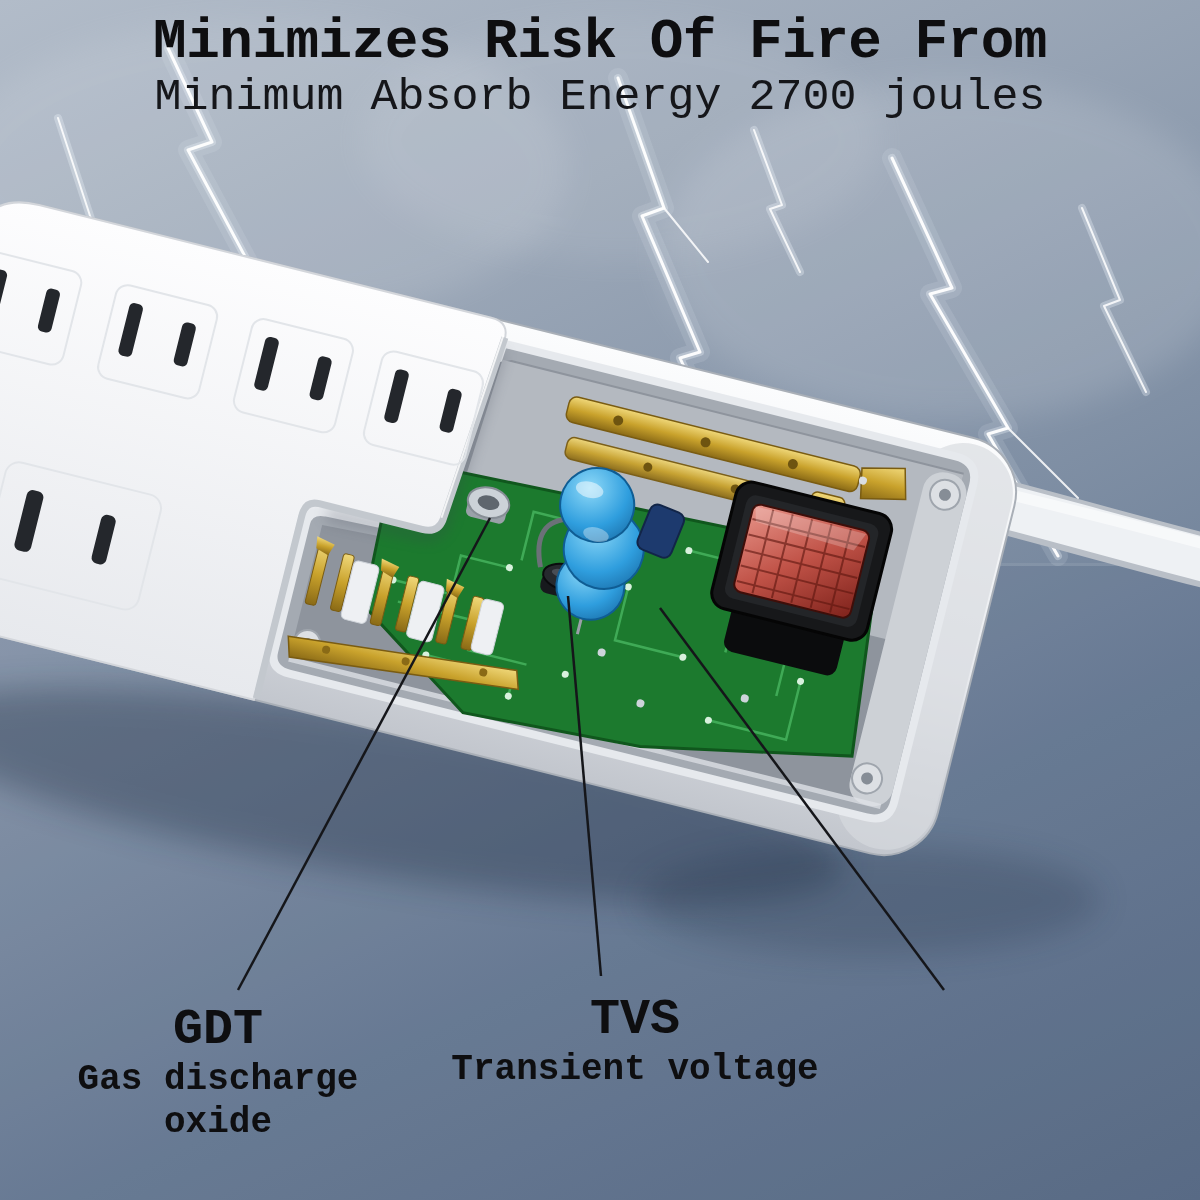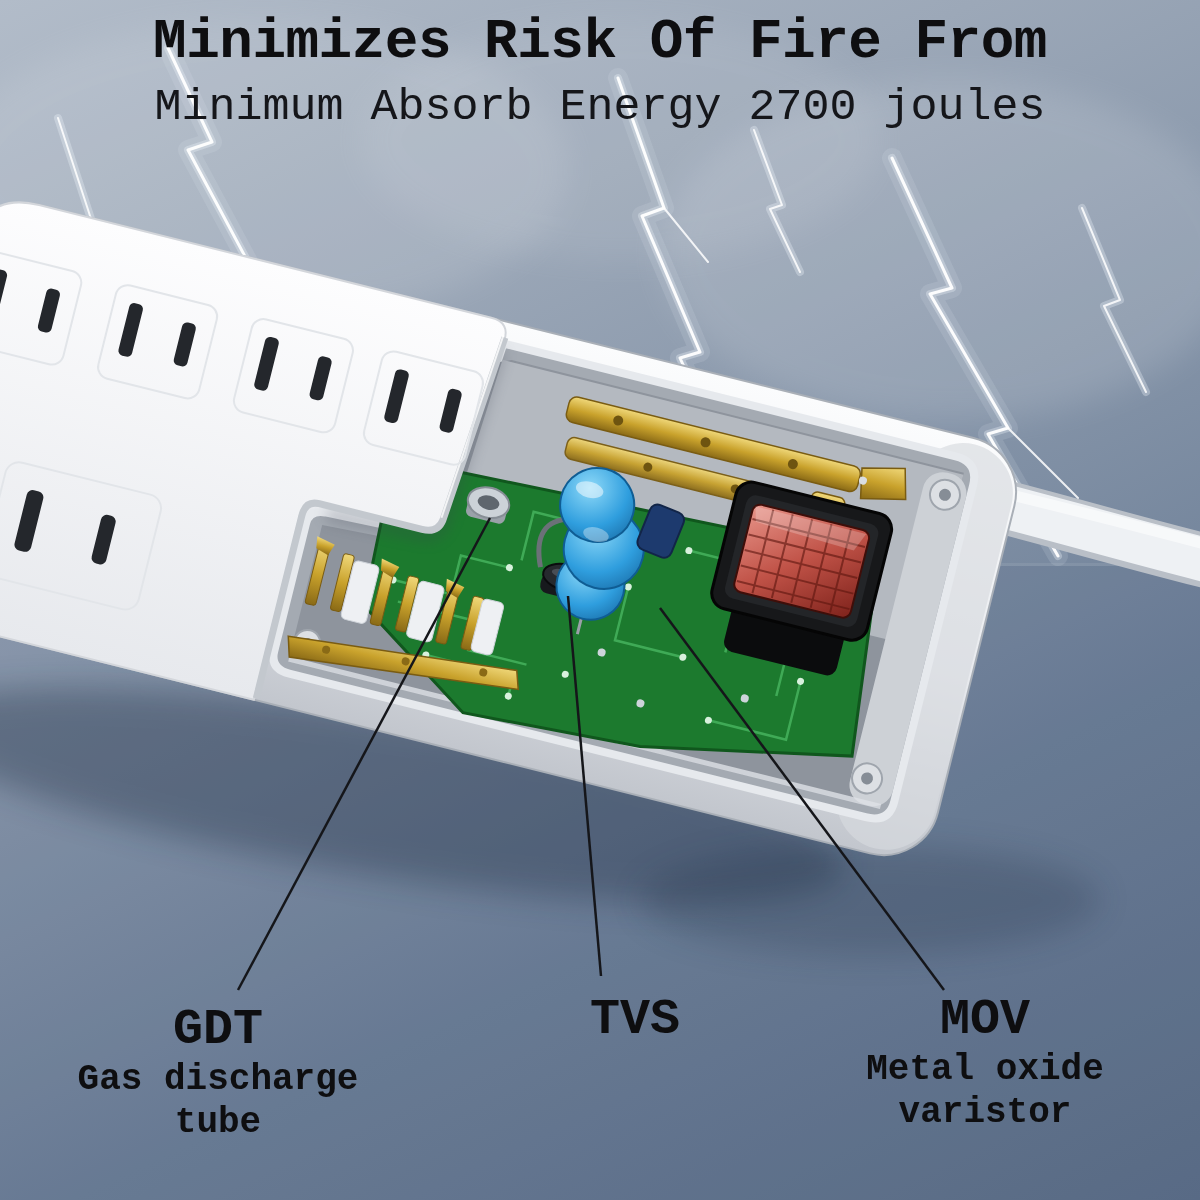--- a/index.html
+++ b/index.html
@@ -5,21 +5,21 @@
   html,body { margin:0; padding:0; background:#4e5f78; }
   .canvas {
     position:relative; width:1200px; height:1200px; overflow:hidden;
     font-family:Liberation Mono, monospace;
     background: linear-gradient(155deg, #b2bcc9 0%, #9ca8b8 26%, #8695a9 48%, #6e8098 70%, #5d6f88 100%);
   }
   svg.scene { position:absolute; left:0; top:0; width:1200px; height:1200px; }
 
   .headline { position:absolute; top:12px; left:0; width:100%; text-align:center; color:#0e0e10; z-index:3; }
   .headline .t { font-size:56px; font-weight:700; line-height:1.08; letter-spacing:-0.5px; }
-  .subtitle { margin-top:10px; font-size:45px; font-weight:400; color:#15161a; }
+  .subtitle { margin-top:0; font-size:45px; font-weight:400; color:#15161a; }
 
   .callout { position:absolute; text-align:center; color:#0e0e10; z-index:3; }
   .callout .abbr { font-size:50px; font-weight:700; line-height:1.12; }
   .callout .desc { font-size:36px; font-weight:700; line-height:1.2; }
   #callout-gdt { left:28px;  top:1002px; width:380px; }
   #callout-tvs { left:450px; top:992px;  width:370px; }
   #callout-mov { left:775px; top:992px;  width:420px; }
 
   
   .bolt-glow2 { stroke:#e6eefb; stroke-width:20; opacity:.13; fill:none; stroke-linejoin:round; stroke-linecap:round; }
@@ -299,25 +299,22 @@
     </g>
   </svg>
 
   <div class="headline">
     <div class="t">Minimizes Risk Of Fire From</div>
     <div class="subtitle">Minimum Absorb Energy 2700 joules</div>
   </div>
 
   <div class="callout" id="callout-gdt">
     <div class="abbr">GDT</div>
-    <div class="desc">Gas discharge tube</div>
+    <div class="desc">Gas discharge oxide</div>
   </div>
 
   <div class="callout" id="callout-tvs">
     <div class="abbr">TVS</div>
+    <div class="desc">Transient voltage</div>
   </div>
 
-  <div class="callout" id="callout-mov">
-    <div class="abbr">MOV</div>
-    <div class="desc">Metal oxide varistor</div>
-  </div>
 
 </div>
 
 </body></html>

